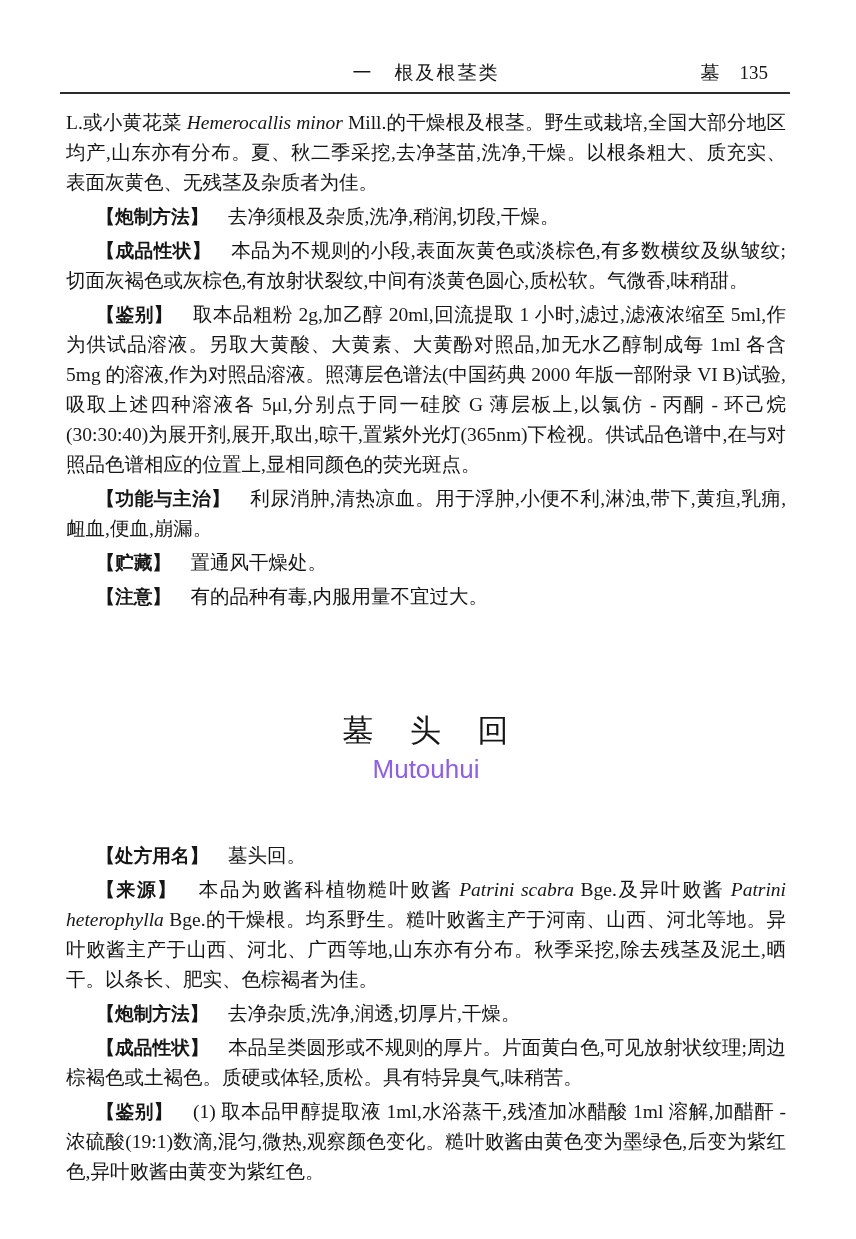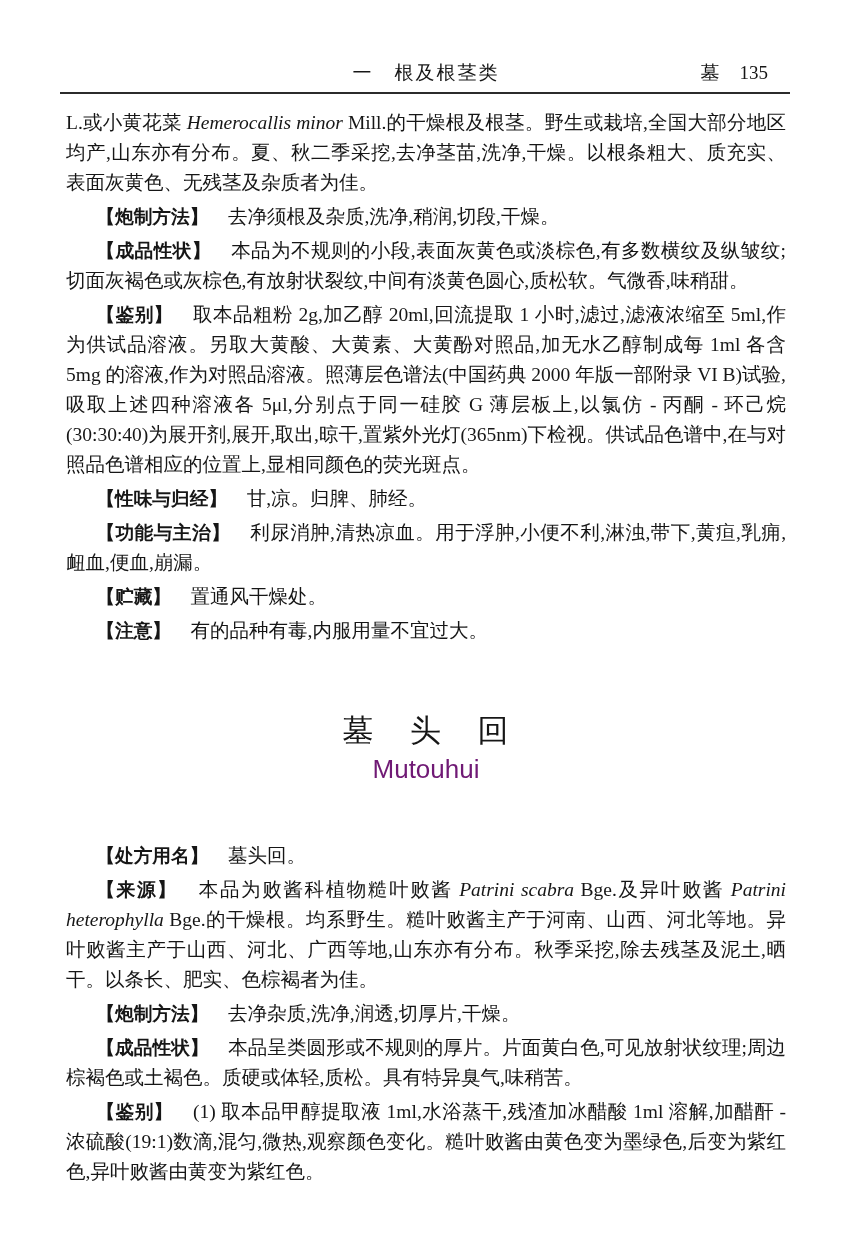--- a/index.html
+++ b/index.html
@@ -78,21 +78,21 @@
     font-family: "Liberation Sans", "DejaVu Sans", sans-serif;
     word-spacing: 26px;
     letter-spacing: 1px;
   }
   .article-pinyin {
     margin-top: 4px;
     font-size: 26px;
     line-height: 32px;
     text-align: center;
     font-family: "Liberation Sans", "DejaVu Sans", sans-serif;
-    color: #701a75;
+    color: #8b5cf6;
   }
   .article-2 .paras { margin-top: 56px; }
 </style>
 </head>
 <body>
 
 <div class="page">
 
   <div class="header">
     <span class="h-center">一　根及根茎类</span>
@@ -104,21 +104,20 @@
   <div class="rule"></div>
 
   <div class="content">
 
     <section class="article-1">
       <div class="paras">
           <p class="para"><span>L.或小黄花菜 </span><span class="seg-italic">Hemerocallis minor</span><span> Mill.的干燥根及根茎。野生或栽培,全国大部分地区均产,山东亦有分布。夏、秋二季采挖,去净茎苗,洗净,干燥。以根条粗大、质充实、表面灰黄色、无残茎及杂质者为佳。</span></p>
           <p class="para indent"><span class="seg-bold">【炮制方法】</span><span>　去净须根及杂质,洗净,稍润,切段,干燥。</span></p>
           <p class="para indent"><span class="seg-bold">【成品性状】</span><span>　本品为不规则的小段,表面灰黄色或淡棕色,有多数横纹及纵皱纹;切面灰褐色或灰棕色,有放射状裂纹,中间有淡黄色圆心,质松软。气微香,味稍甜。</span></p>
           <p class="para indent"><span class="seg-bold">【鉴别】</span><span>　取本品粗粉 2g,加乙醇 20ml,回流提取 1 小时,滤过,滤液浓缩至 5ml,作为供试品溶液。另取大黄酸、大黄素、大黄酚对照品,加无水乙醇制成每 1ml 各含 5mg 的溶液,作为对照品溶液。照薄层色谱法(中国药典 2000 年版一部附录 VI B)试验,吸取上述四种溶液各 5μl,分别点于同一硅胶 G 薄层板上,以氯仿 - 丙酮 - 环己烷(30:30:40)为展开剂,展开,取出,晾干,置紫外光灯(365nm)下检视。供试品色谱中,在与对照品色谱相应的位置上,显相同颜色的荧光斑点。</span></p>
-          <p class="para indent"><span class="seg-bold">【性味与归经】</span><span>　甘,凉。归脾、肺经。</span></p>
           <p class="para indent"><span class="seg-bold">【功能与主治】</span><span>　利尿消肿,清热凉血。用于浮肿,小便不利,淋浊,带下,黄疸,乳痈,衄血,便血,崩漏。</span></p>
           <p class="para indent"><span class="seg-bold">【贮藏】</span><span>　置通风干燥处。</span></p>
           <p class="para indent"><span class="seg-bold">【注意】</span><span>　有的品种有毒,内服用量不宜过大。</span></p>
         </div>
     </section>
 
     <section class="article-2">
       <h1 class="article-title">墓 头 回</h1>
       <div class="article-pinyin">Mutouhui</div>
       <div class="paras">

